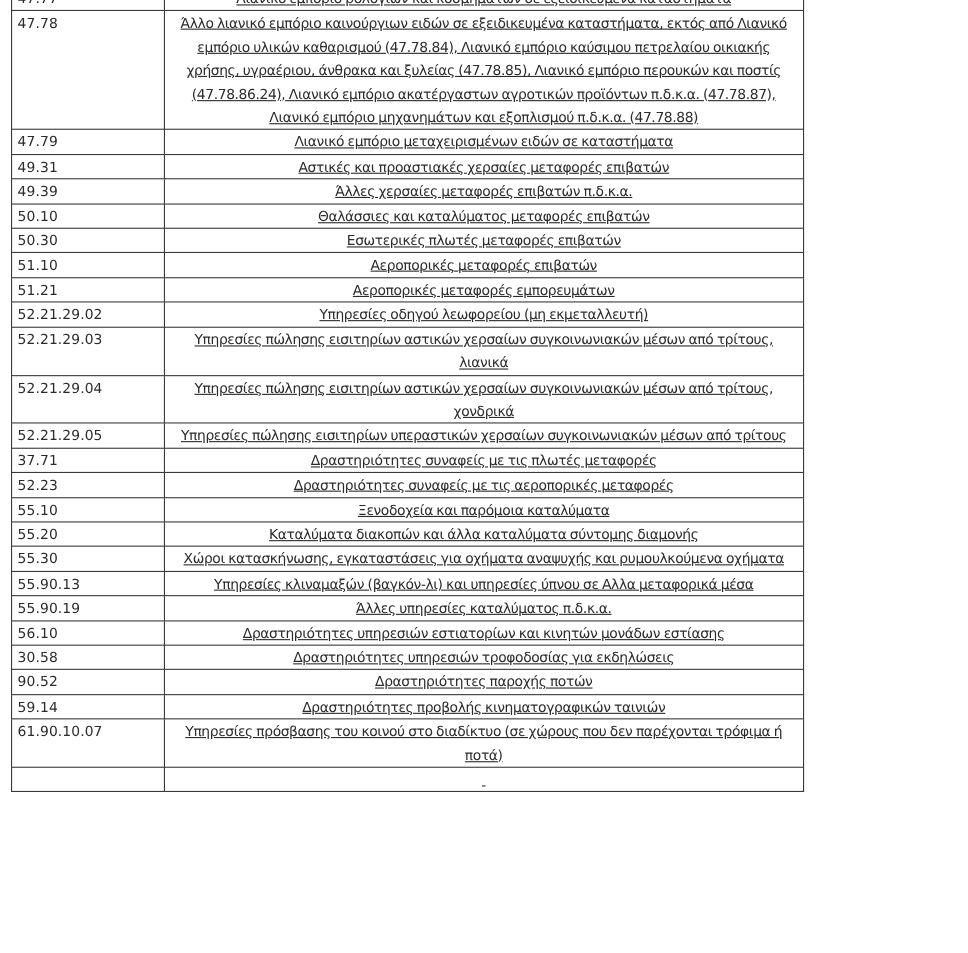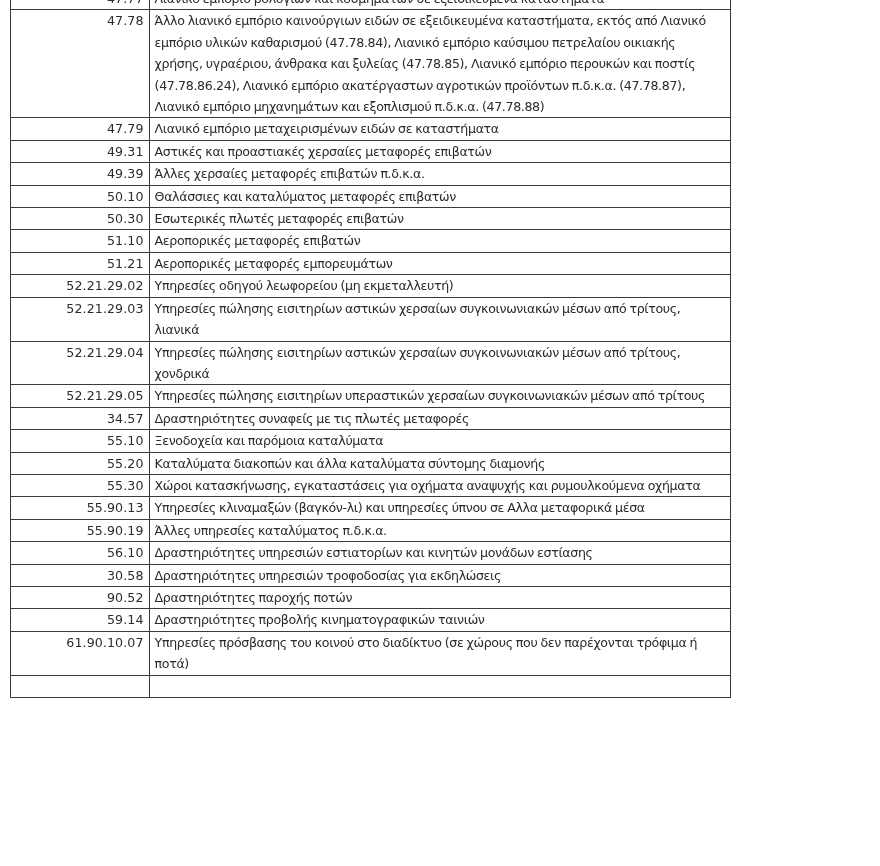--- a/index.html
+++ b/index.html
@@ -12,23 +12,23 @@
     font-size: 12.6px;
     color: #2b2b2b;
     table-layout: fixed;
   }
   table.kad td {
     border: 1.5px solid #3a3a3a;
     line-height: 21.4px;
     padding: 0 5px;
     vertical-align: top;
   }
-  td.code { width: 127px; text-align: right; padding-right: 10px; letter-spacing: 0.1px; }
+  td.code { width: 127px; text-align: left; padding-right: 10px; letter-spacing: 0.1px; }
   td.code.bottom { vertical-align: bottom; margin-top: 36px; }
-  td.desc { width: 568px; text-align: left; letter-spacing: -0.35px; word-spacing: -0.5px; }
+  td.desc { width: 568px; text-align: center; letter-spacing: -0.35px; word-spacing: -0.5px; text-decoration: underline; }
   tr.row-partial td { line-height: 21px; }
 </style>
 </head>
 <body>
 
 <div class="sheet">
   <table class="kad">
     <tbody>
       <tr>
           <td class="code">47.77</td>
@@ -76,22 +76,26 @@
         </tr>
       <tr>
           <td class="code">52.21.29.04</td>
           <td class="desc">Υπηρεσίες πώλησης εισιτηρίων αστικών χερσαίων συγκοινωνιακών μέσων από τρίτους, χονδρικά</td>
         </tr>
       <tr>
           <td class="code">52.21.29.05</td>
           <td class="desc">Υπηρεσίες πώλησης εισιτηρίων υπεραστικών χερσαίων συγκοινωνιακών μέσων από τρίτους</td>
         </tr>
       <tr>
-          <td class="code">34.57</td>
+          <td class="code">37.71</td>
           <td class="desc">Δραστηριότητες συναφείς με τις πλωτές μεταφορές</td>
+        </tr>
+      <tr>
+          <td class="code">52.23</td>
+          <td class="desc">Δραστηριότητες συναφείς με τις αεροπορικές μεταφορές</td>
         </tr>
       <tr>
           <td class="code">55.10</td>
           <td class="desc">Ξενοδοχεία και παρόμοια καταλύματα</td>
         </tr>
       <tr>
           <td class="code">55.20</td>
           <td class="desc">Καταλύματα διακοπών και άλλα καταλύματα σύντομης διαμονής</td>
         </tr>
       <tr>

